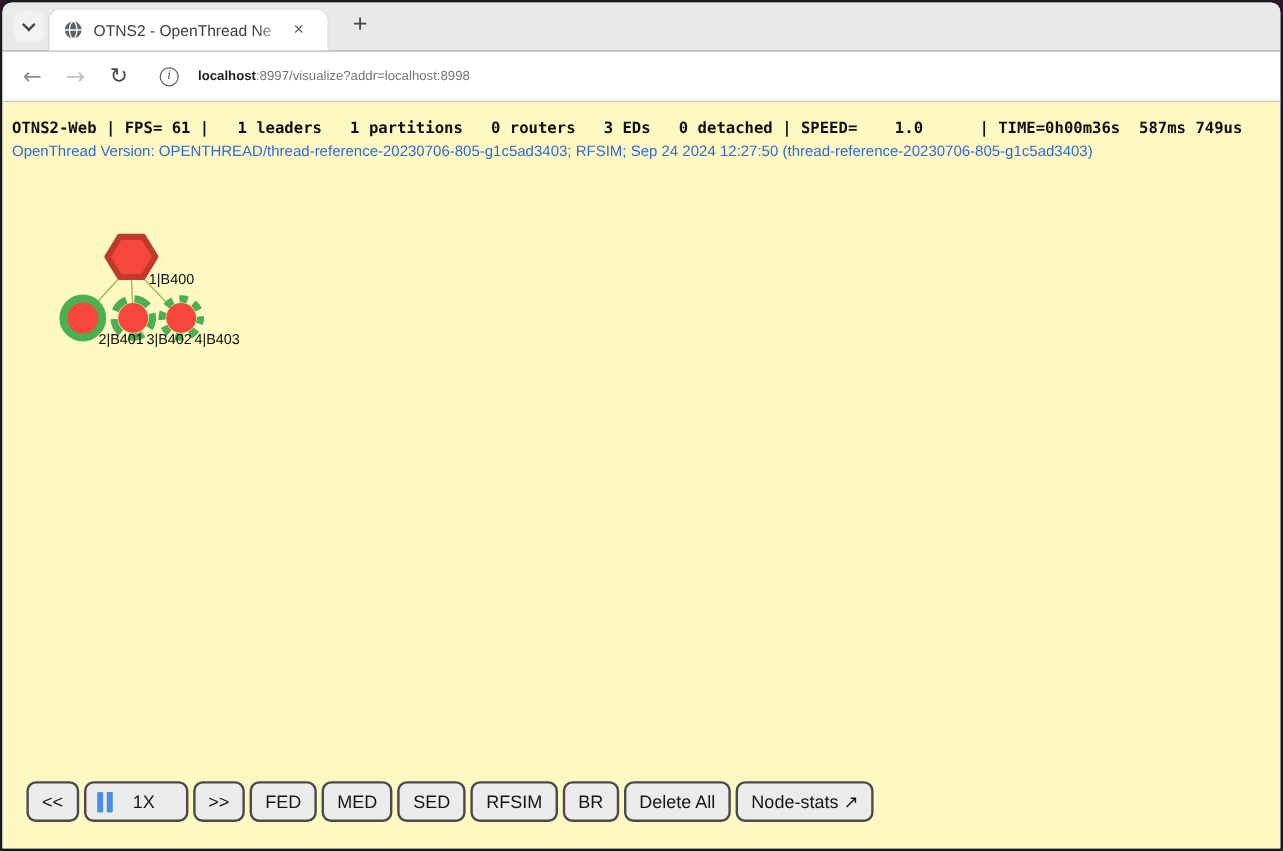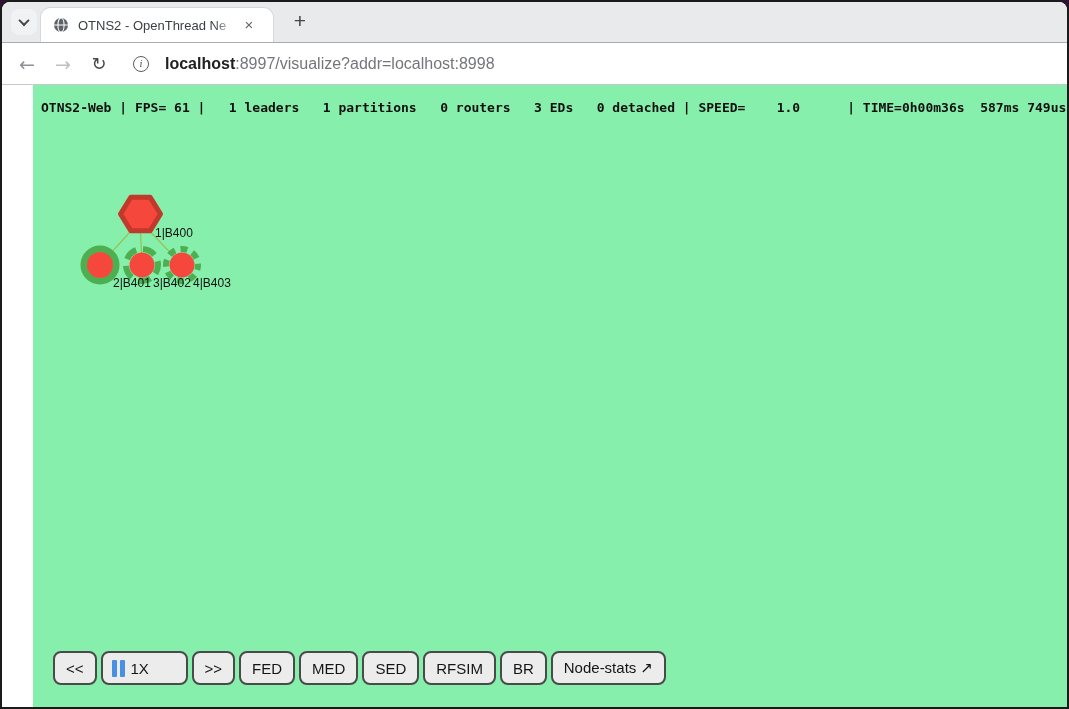--- a/index.html
+++ b/index.html
@@ -46,25 +46,25 @@
     justify-content:center; font-family:"DejaVu Sans", sans-serif; font-size:19px;
     border-radius:50%; cursor:pointer; }
   .nav-back{ color:#8d9094; }
   .nav-fwd{ color:#bdbfc2; }
   .nav-reload{ color:#474a4e; font-size:18px; }
   .site-info{ width:30px; height:30px; margin-left:6px; display:flex; align-items:center;
     justify-content:center; cursor:pointer; }
   .info-circle{ width:16px; height:16px; border:1.6px solid #5a5d61; border-radius:50%;
     display:flex; align-items:center; justify-content:center;
     font-family:"DejaVu Serif", serif; font-size:10px; font-style:italic; color:#5a5d61; }
-  .url-text{ margin-left:9px; font-size:16px; white-space:nowrap; cursor:text; }
+  .url-text{ margin-left:9px; font-size:11px; white-space:nowrap; cursor:text; }
   .url-host{ color:#202124; font-weight:600; }
   .url-rest{ color:#73767a; font-weight:400; }
   
-  .page{ flex:1; position:relative; background:#86efac; overflow:hidden;margin-left:31px; }
+  .page{ flex:1; position:relative; background:#fef9c3; overflow:hidden; }
   .status-line{
     position:absolute; left:8px; top:15px;
     font-family:"DejaVu Sans Mono", monospace; font-weight:bold; font-size:13px;
     color:#0f0f0f; white-space:pre;
   }
   .version-line{
     position:absolute; left:8px; top:34px;
     font-size:12.5px; color:#2e6bd8; white-space:pre;
   }
   .network-svg{ position:absolute; left:28px; top:96px; }
@@ -72,21 +72,21 @@
   
   .control-bar{
     position:absolute; left:20px; bottom:22px; display:flex; gap:4px; align-items:center;
   }
   .ctl-btn{
     height:34px; background:#ececec; border:2px solid #4a4a4a; border-radius:8px;
     display:flex; align-items:center; justify-content:center; padding:0 11px;
     font-family:"Liberation Sans","DejaVu Sans",sans-serif; font-size:15px; color:#141414;
     cursor:pointer; white-space:nowrap;
   }
-  .ctl-btn-speed{ width:87px; justify-content:flex-start; padding-left:9px; gap:6px; }
+  .ctl-btn-speed{ width:87px; justify-content:flex-start; padding-left:9px; gap:17px; }
   .pause-icon{ display:flex; gap:3px; }
   .pause-icon span{ width:5px; height:17px; background:#4a90e2; border-radius:1px; display:block; }
 </style>
 </head>
 <body>
 
 <div class="window">
 
   <div class="tab-strip">
     <div class="tab-search-btn">
@@ -115,20 +115,21 @@
       <span class="info-circle">i</span>
     </div>
     <div class="url-text">
       <span class="url-host">localhost</span><span class="url-rest">:8997/visualize?addr=localhost:8998</span>
     </div>
   </div>
 
   <div class="page">
 
     <div class="status-line">OTNS2-Web | FPS= 61 |   1 leaders   1 partitions   0 routers   3 EDs   0 detached | SPEED=    1.0      | TIME=0h00m36s  587ms 749us</div>
+    <div class="version-line">OpenThread Version: OPENTHREAD/thread-reference-20230706-805-g1c5ad3403; RFSIM; Sep 24 2024 12:27:50 (thread-reference-20230706-805-g1c5ad3403)</div>
 
     <svg class="network-svg" width="230" height="135" viewBox="0 0 230 135">
       <g stroke="#96c14f" stroke-width="1.2">
         <line x1="79" y1="40" x2="39" y2="84"></line>
         <line x1="79" y1="40" x2="81" y2="84"></line>
         <line x1="79" y1="40" x2="121" y2="84"></line>
       </g>
 
       <g>
         <polygon points="59.5,33 69.8,16.2 89.2,16.2 99.5,33 89.2,49.8 69.8,49.8" fill="#f5473c" stroke="#c0392b" stroke-width="5" stroke-linejoin="round"></polygon>
@@ -161,17 +162,18 @@
             <span></span>
           </span>
         <span>1X</span>
       </button>
       <button class="ctl-btn">&gt;&gt;</button>
       <button class="ctl-btn">FED</button>
       <button class="ctl-btn">MED</button>
       <button class="ctl-btn">SED</button>
       <button class="ctl-btn">RFSIM</button>
       <button class="ctl-btn">BR</button>
+      <button class="ctl-btn">Delete All</button>
       <button class="ctl-btn">Node-stats ↗</button>
     </div>
 
   </div>
 </div>
 
 </body></html>

